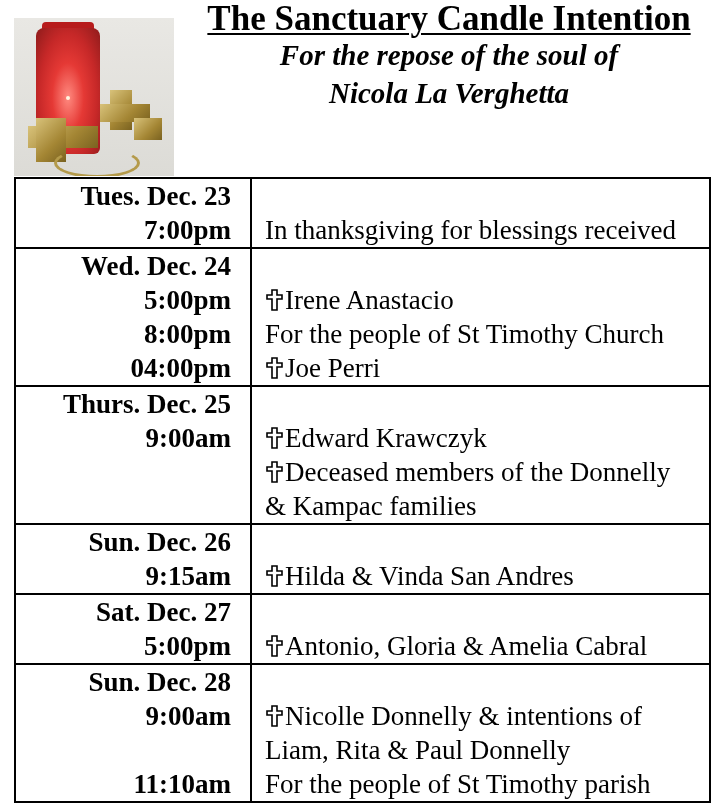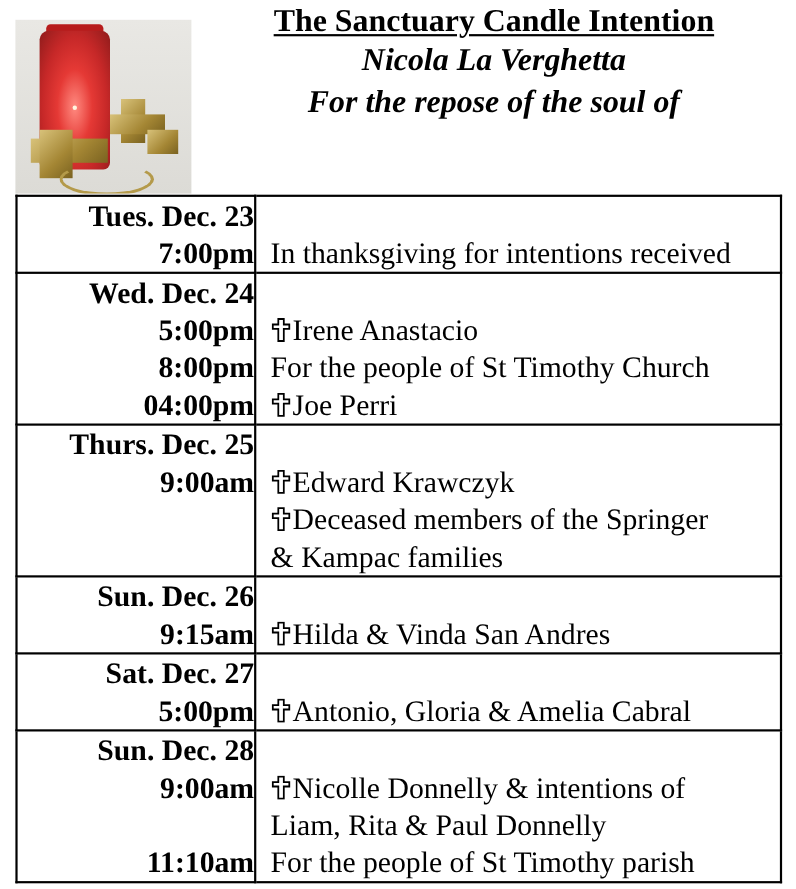--- a/index.html
+++ b/index.html
@@ -16,30 +16,30 @@
   .photo .b1 { left:14px; top:108px; width:70px; height:22px; }
   .photo .b2 { left:22px; top:100px; width:30px; height:44px; }
   .photo .b3 { left:96px; top:72px; width:22px; height:40px; }
   .photo .b4 { left:86px; top:86px; width:50px; height:18px; }
   .photo .b5 { left:120px; top:100px; width:28px; height:22px; }
   .photo .arc { position:absolute; left:40px; top:130px; width:80px; height:24px;
            border:3px solid #b49a4a; border-radius:50%; border-top-color:transparent; }
   .photo .flame { position:absolute; left:52px; top:78px; width:4px; height:4px; border-radius:50%; background:#fff6e0; }
 
   .header { position:absolute; left:184px; top:2px; width:530px; text-align:center; }
-  .title { font-weight:bold; font-size:29px; line-height:34px; text-decoration:underline;
+  .title { font-weight:bold; font-size:35px; line-height:34px; text-decoration:underline;
            text-decoration-thickness:2px; text-underline-offset:3px; }
   .dates { font-weight:bold; font-size:29px; line-height:38px; }
   .dates sup { font-size:17px; vertical-align:top; position:relative; top:-4px; }
   .subtitle { font-weight:bold; font-style:italic; font-size:29px; line-height:38px; }
 
   .schedule { position:absolute; left:14px; top:177px; width:697px;
               border-collapse:collapse; font-size:27px; }
   .schedule td { border:2px solid #000; vertical-align:top; padding:0; }
-  .schedule td.when { width:215px; text-align:right; font-weight:bold; padding-right:0;margin-top:29px; }
+  .schedule td.when { width:215px; text-align:right; font-weight:bold; padding-right:19px;margin-top:29px; }
   .schedule td.what { padding-left:13px; }
   .line { display:block; height:34px; line-height:34px; white-space:nowrap; }
   .cross { display:inline-block; width:19px; height:22px; vertical-align:-2px; margin-right:1px; }
 </style>
 </head>
 <body>
 
 <div class="photo">
   <div class="rim"></div>
   <div class="glass"></div>
@@ -47,34 +47,34 @@
   <div class="brass b1"></div>
   <div class="brass b2"></div>
   <div class="brass b3"></div>
   <div class="brass b4"></div>
   <div class="brass b5"></div>
   <div class="arc"></div>
 </div>
 
 <div class="header">
   <div class="title">The Sanctuary Candle Intention</div>
+  <div class="subtitle">For the repose of the soul of</div>
   <div class="subtitle">Nicola La Verghetta</div>
-  <div class="subtitle">For the repose of the soul of</div>
 </div>
 
 <table class="schedule">
   <tbody id="schedule-body">
       <tr style="height: 69px;">
         <td class="when">
           <span class="line">Tues. Dec. 23</span>
           <span class="line">7:00pm</span>
         </td>
         <td class="what">
           <span class="line"></span>
-          <span class="line"><span>In thanksgiving for intentions received</span></span>
+          <span class="line"><span>In thanksgiving for blessings received</span></span>
         </td>
       </tr>
       <tr style="height: 136px;">
         <td class="when">
           <span class="line">Wed. Dec. 24</span>
           <span class="line">5:00pm</span>
           <span class="line">8:00pm</span>
           <span class="line">04:00pm</span>
         </td>
         <td class="what">
@@ -95,21 +95,21 @@
           <span class="line"></span>
           <span class="line"></span>
         </td>
         <td class="what">
           <span class="line"></span>
           <span class="line"><span class="cross"><svg viewBox="0 0 19 22" width="19" height="22">
                 <path d="M7 1h5v5h5v4h-5v11H7V10H2V6h5z" fill="#fff" stroke="#000" stroke-width="1.6" stroke-linejoin="miter"></path>
               </svg></span><span>Edward Krawczyk</span></span>
           <span class="line"><span class="cross"><svg viewBox="0 0 19 22" width="19" height="22">
                 <path d="M7 1h5v5h5v4h-5v11H7V10H2V6h5z" fill="#fff" stroke="#000" stroke-width="1.6" stroke-linejoin="miter"></path>
-              </svg></span><span>Deceased members of the Springer</span></span>
+              </svg></span><span>Deceased members of the Donnelly</span></span>
           <span class="line"><span>&amp; Kampac families</span></span>
         </td>
       </tr>
       <tr style="height: 70px;">
         <td class="when">
           <span class="line">Sun. Dec. 26</span>
           <span class="line">9:15am</span>
         </td>
         <td class="what">
           <span class="line"></span>

